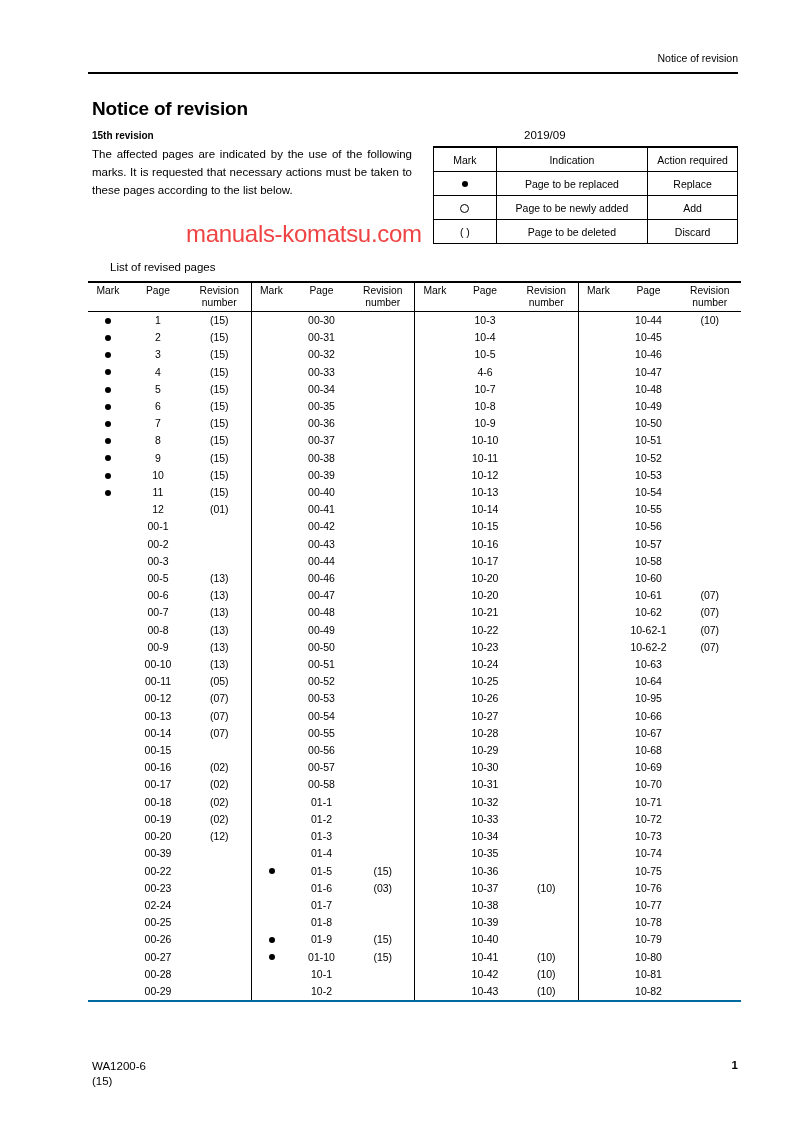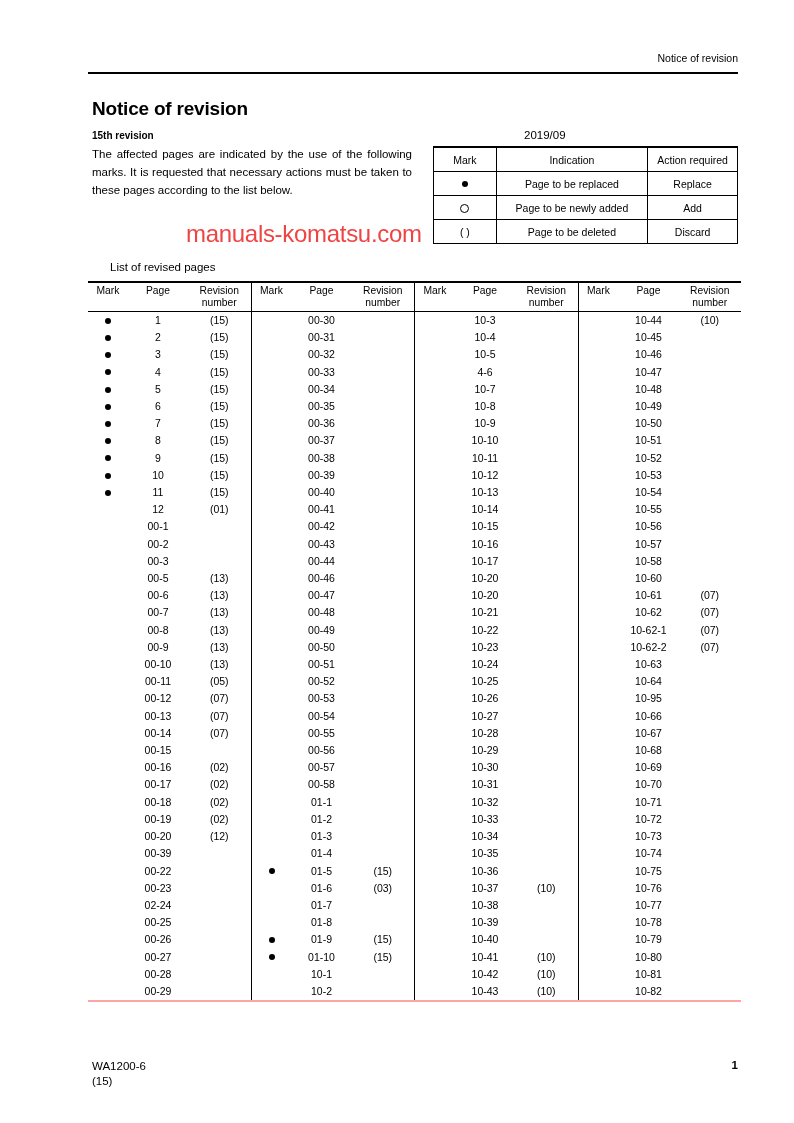--- a/index.html
+++ b/index.html
@@ -151,21 +151,21 @@
     height: 17.2px;
     line-height: 17.2px;
     text-align: center;
     vertical-align: middle;
     font-size: 10.5px;
   }
   .sep-left { border-left: 1.4px solid #000000; }
   .col-mark { width: 40px; }
   .col-page { width: 60px; }
   .col-rev  { width: 62.5px; }
-  .tbl-bottom td { border-bottom: 2px solid #fca5a5; }
+  .tbl-bottom td { border-bottom: 2px solid #0369a1; }
   .mk {
     display: inline-block;
     width: 6px; height: 6px;
     border-radius: 50%;
     background: #000000;
     vertical-align: middle;
     margin-bottom: 1px;
   }
 
   

